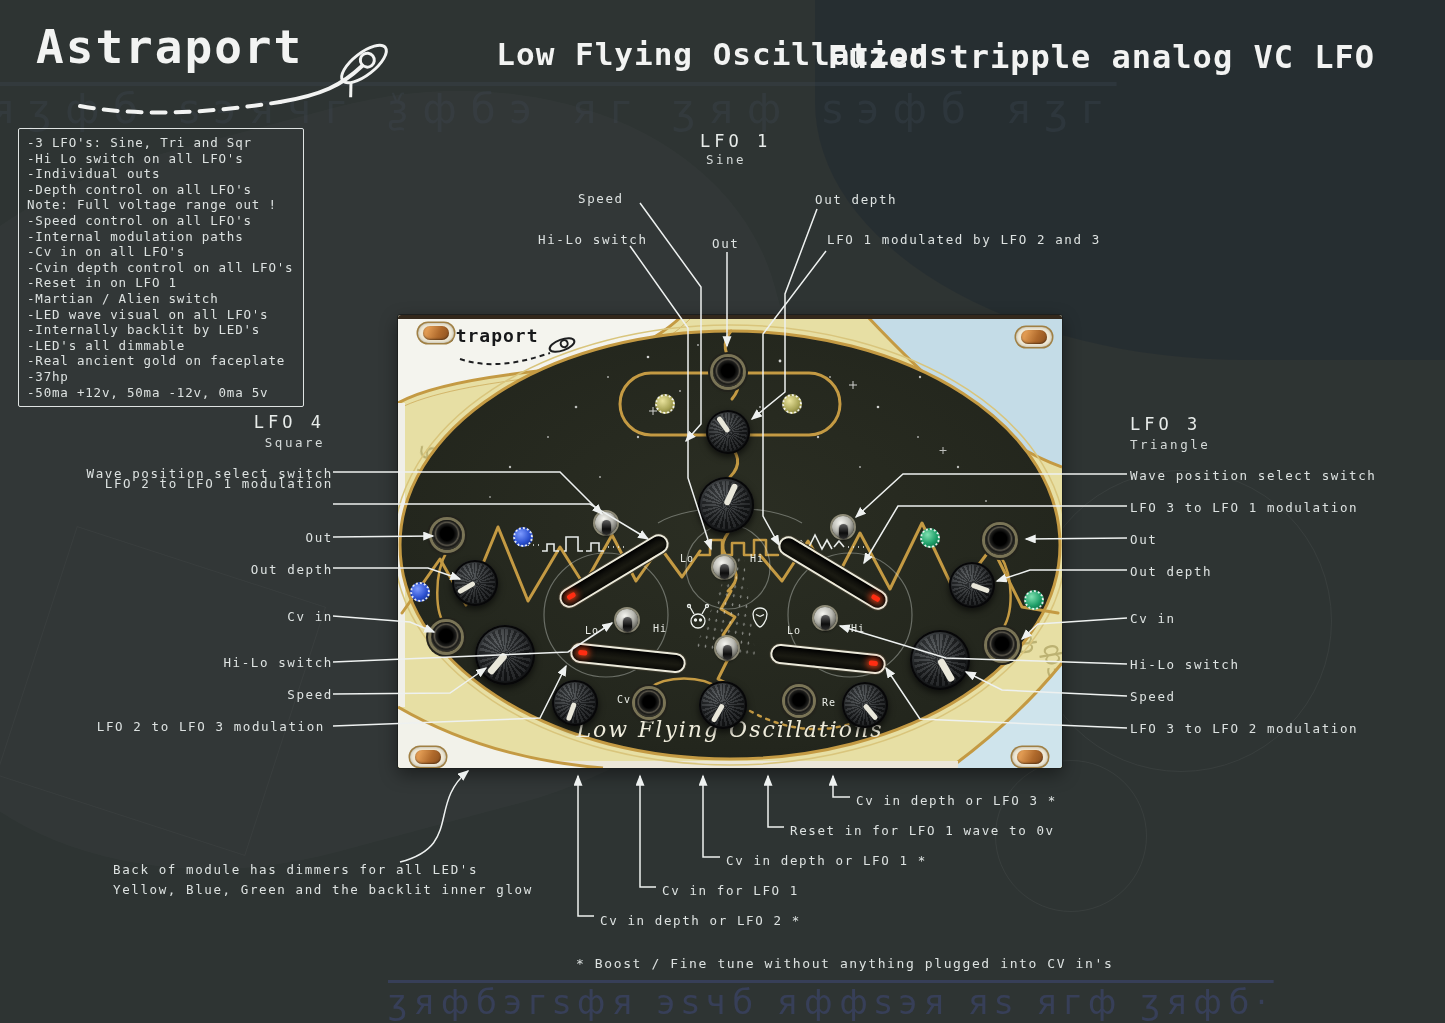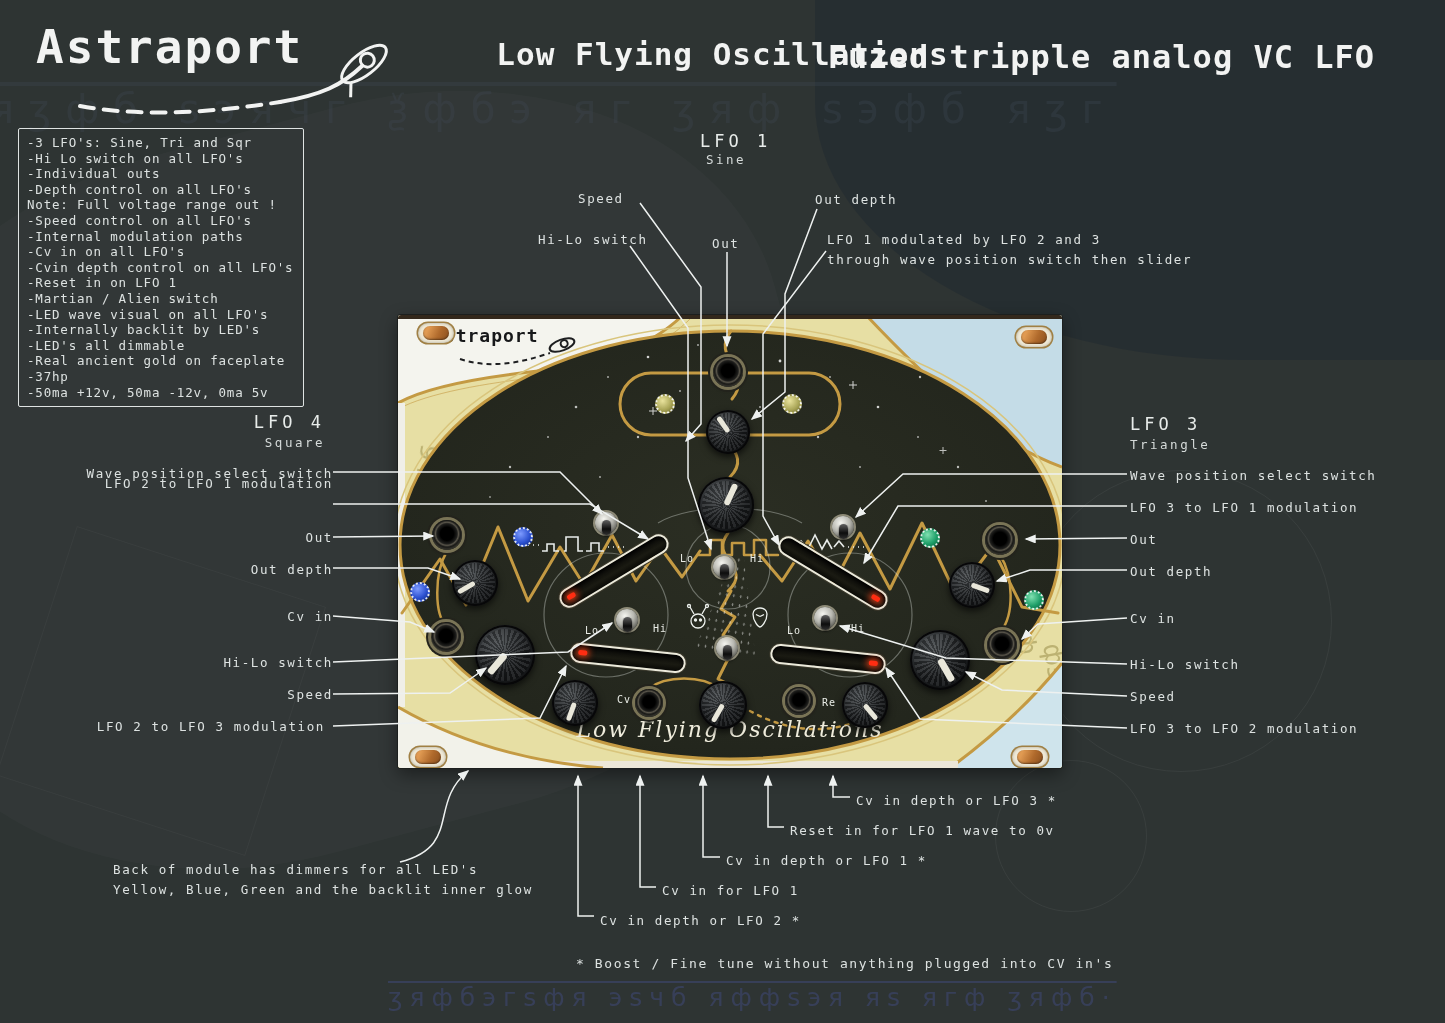--- a/index.html
+++ b/index.html
@@ -10,21 +10,21 @@
             background:rgba(255,255,255,.018);transform:rotate(-15deg);}
   .bgshape2{position:absolute;right:-90px;top:-70px;width:720px;height:430px;
             background:rgba(10,25,45,.20);border-radius:0 0 0 60%;}
   .bgring{position:absolute;border:1px solid rgba(255,255,255,.05);border-radius:50%;}
   .bgring.r1{left:1030px;top:470px;width:300px;height:300px;}
   .bgring.r2{left:995px;top:760px;width:150px;height:150px;}
   .bgsq{position:absolute;left:30px;top:560px;width:260px;height:260px;
         border:1px solid rgba(255,255,255,.035);transform:rotate(18deg);}
   .glyphrow{position:absolute;white-space:nowrap;text-decoration:overline;font-family:"DejaVu Sans", sans-serif;}
   .glyphrow.top{left:-10px;top:86px;font-size:40px;letter-spacing:14px;color:#404a56;opacity:.30;}
-  .glyphrow.bottom{left:388px;top:983px;font-size:25px;letter-spacing:7px;color:#39415f;opacity:.85;}
+  .glyphrow.bottom{left:388px;top:983px;font-size:33px;letter-spacing:7px;color:#39415f;opacity:.85;}
   
   .brand{position:absolute;left:36px;top:20px;font-size:46px;font-weight:bold;letter-spacing:2px;color:#f2f3f2;}
   .hero-rocket{position:absolute;left:70px;top:28px;}
   .title-center{position:absolute;left:50%;transform:translateX(-50%);top:36px;
                 font-size:31px;font-weight:bold;letter-spacing:1px;color:#f2f3f2;white-space:nowrap;}
   .title-right{position:absolute;right:70px;top:38px;font-size:32px;font-weight:bold;letter-spacing:1px;
                color:#f2f3f2;white-space:nowrap;}
   
   .features{position:absolute;left:18px;top:128px;width:268px;border:1.5px solid #dfe3e2;border-radius:2px;
             padding:6px 8px;font-size:12.5px;line-height:15.6px;letter-spacing:.8px;white-space:pre-line;color:#dde2e1;}
@@ -124,21 +124,20 @@
 -50ma +12v, 50ma -12v, 0ma 5v</div>
 
   <div class="lfo-title" style="left:700px;top:131px;">LFO 1</div>
   <div class="lfo-wave" style="left:706px;top:152px;">Sine</div>
   <div class="lbl" style="left:578px;top:191px;">Speed</div>
   <div class="lbl" style="left:815px;top:192px;">Out depth</div>
   <div class="lbl" style="left:538px;top:232px;">Hi-Lo switch</div>
   <div class="lbl" style="left:712px;top:236px;">Out</div>
   <div class="lbl note2" style="left:827px;top:230px;">
     <div>LFO 1 modulated by LFO 2 and 3</div>
-    <div>through wave position switch then slider</div>
   </div>
 
   <div class="lfo-title" style="right:1120px;top:412px;">LFO 4</div>
   <div class="lfo-wave" style="right:1120px;top:435px;">Square</div>
   <div class="lbl right" style="right:1112px;top:466px;">Wave position select switch</div>
   <div class="lbl right" style="right:1112px;top:476px;margin-left:16px;">LFO 2 to LFO 1 modulation</div>
   <div class="lbl right" style="right:1112px;top:530px;">Out</div>
   <div class="lbl right" style="right:1112px;top:562px;">Out depth</div>
   <div class="lbl right" style="right:1112px;top:609px;">Cv in</div>
   <div class="lbl right" style="right:1112px;top:655px;">Hi-Lo switch</div>

